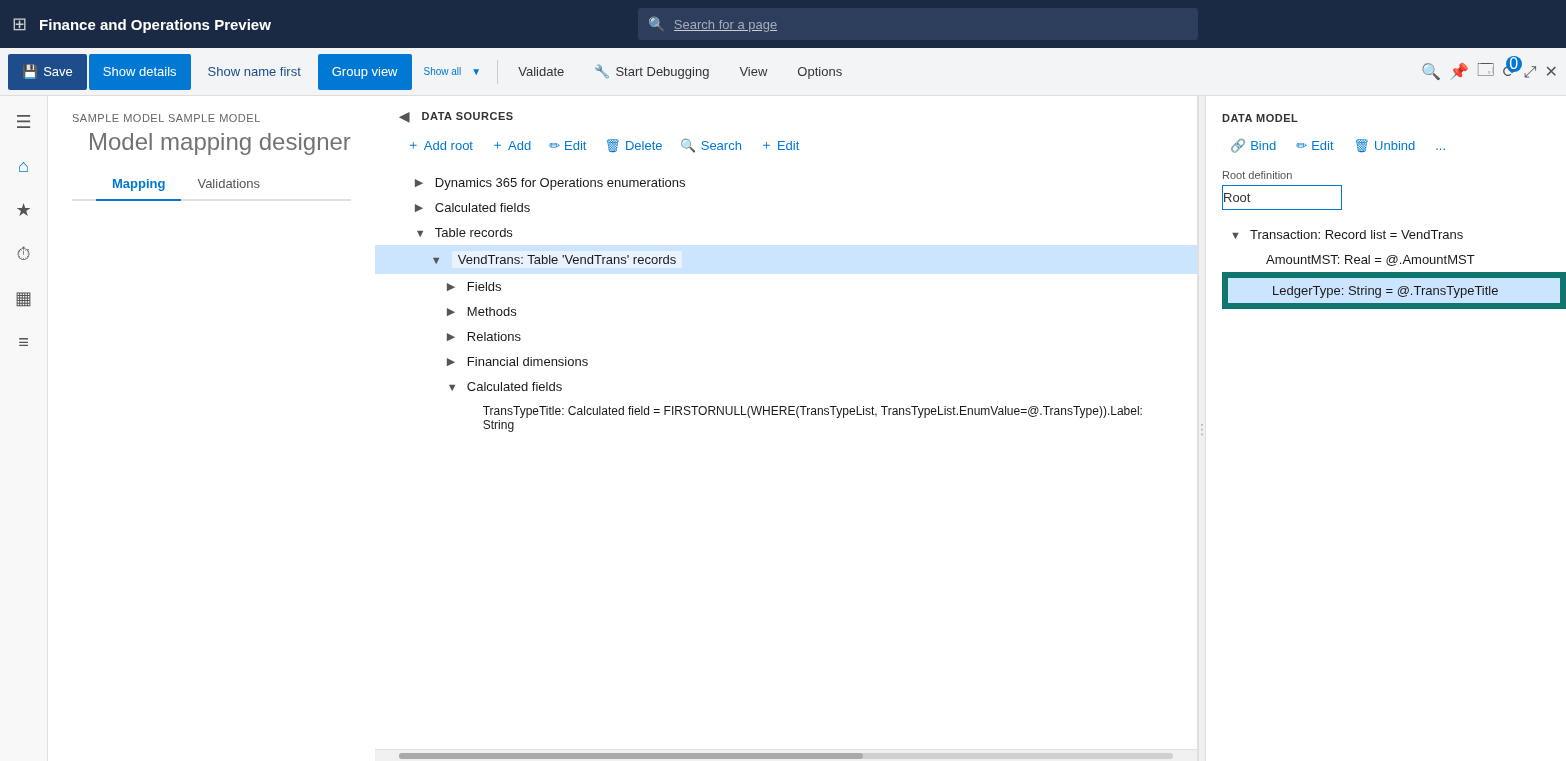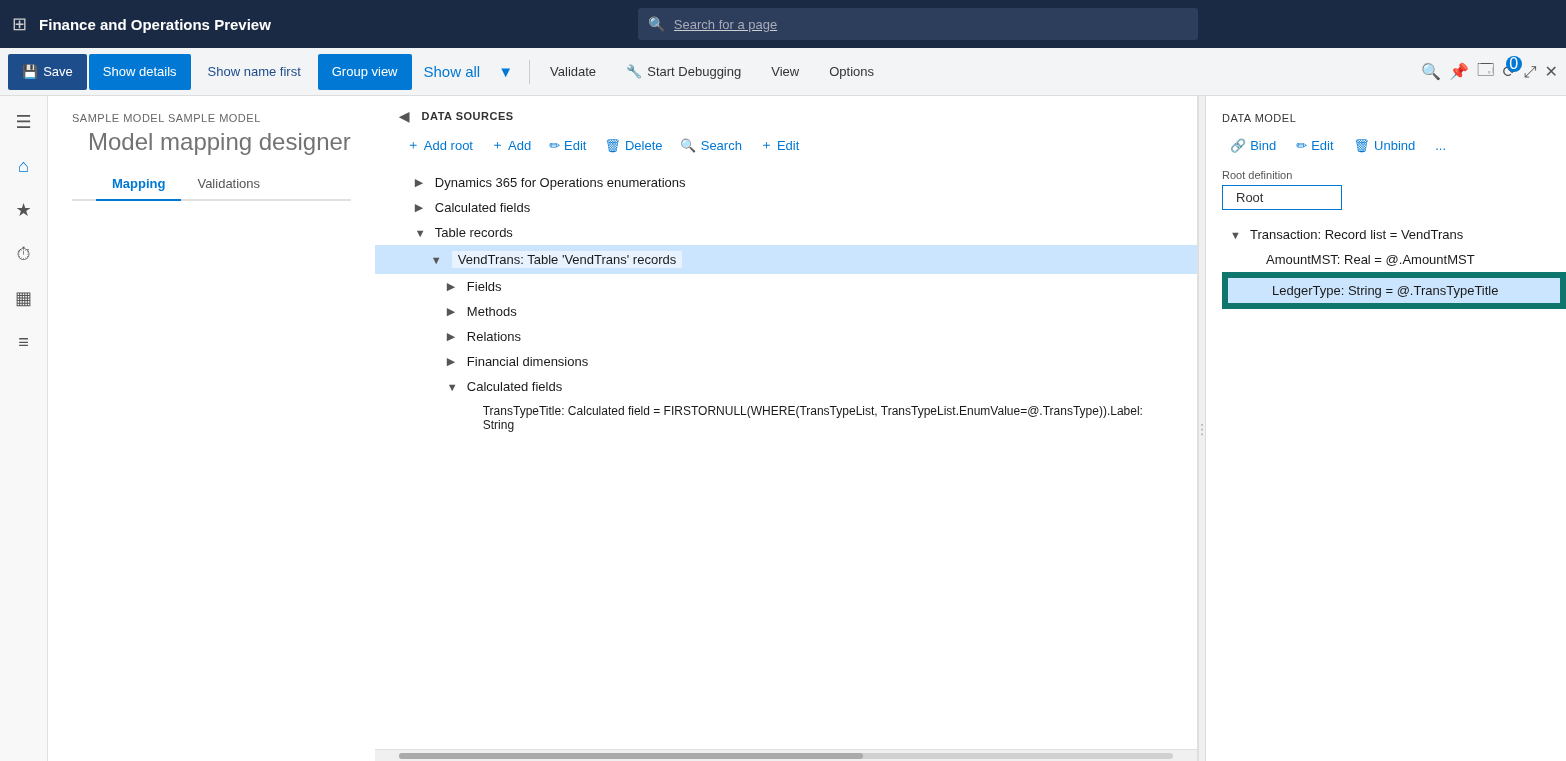--- a/index.html
+++ b/index.html
@@ -69,21 +69,21 @@
       align-items: center;
       gap: 5px;
       white-space: nowrap;
     }
     .tb-btn-save { background: #1e4d8c; color: white; }
     .tb-btn-active { background: #0078d4; color: white; }
     .tb-btn-outline { background: transparent; color: #1e4d8c; border: 1px solid transparent; text-align: right; }
     .tb-btn-text { background: transparent; color: #333; }
     .tb-btn-showall {
       background: transparent; color: #0078d4; border: none;
-      display: flex; align-items: center; gap: 18px; cursor: pointer; font-size: 15px; padding: 0 10px;
+      display: flex; align-items: center; gap: 10px; cursor: pointer; font-size: 10px; padding: 0 10px;
     }
     .tb-separator { width: 1px; background: #ccc; height: 24px; margin: 0 4px; }
     .tb-spacer { flex: 1; }
     .tb-right-icons { display: flex; align-items: center; gap: 8px; color: #555; }
     .tb-right-icons span { cursor: pointer; font-size: 16px; }
     .badge-btn {
       position: relative; display: inline-flex; align-items: center;
     }
     .badge {
       position: absolute; top: -6px; right: -6px;
@@ -172,31 +172,31 @@
     .panel-divider {
       width: 8px; background: #f0f0f0; cursor: col-resize;
       display: flex; align-items: center; justify-content: center;
       color: #aaa; font-size: 14px;
       border-left: 1px solid #ddd; border-right: 1px solid #ddd;
     }
 
     
     .dm-panel { width: 360px; overflow: hidden; display: flex; flex-direction: column; }
     .dm-header { padding: 16px 16px 8px 16px; }
-    .dm-title { font-size: 11px; font-weight: 400; text-transform: uppercase; letter-spacing: 0.5px; color: #333; margin-bottom: 10px; }
+    .dm-title { font-size: 11px; font-weight: 700; text-transform: uppercase; letter-spacing: 0.5px; color: #333; margin-bottom: 10px; }
     .dm-toolbar { display: flex; align-items: center; gap: 4px; margin-bottom: 12px; }
     .dm-tb-btn {
       background: transparent; border: none; color: #0078d4;
       font-size: 13px; cursor: pointer; padding: 4px 8px;
       display: flex; align-items: center; gap: 4px;
     }
     .dm-root-def { margin-top: 8px; }
     .dm-root-label { font-size: 11px; color: #555; margin-bottom: 4px; }
     .dm-root-value {
-      border: 1px solid #0078d4; padding: 4px 13px;
+      border: 1px solid #0078d4; padding: 4px 0;
       font-size: 13px; color: #333; display: inline-block;
       min-width: 120px;
     }
     .dm-tree { overflow-y: auto; flex: 1; padding: 4px 0 4px 16px; }
     .dm-tree-item {
       display: flex; align-items: center;
       padding: 5px 8px; gap: 6px;
       font-size: 13px; color: #1a1a1a;
     }
     .dm-tree-item.selected { background: #cce5ff; border: 6px solid #0f766e; text-align: center; }

